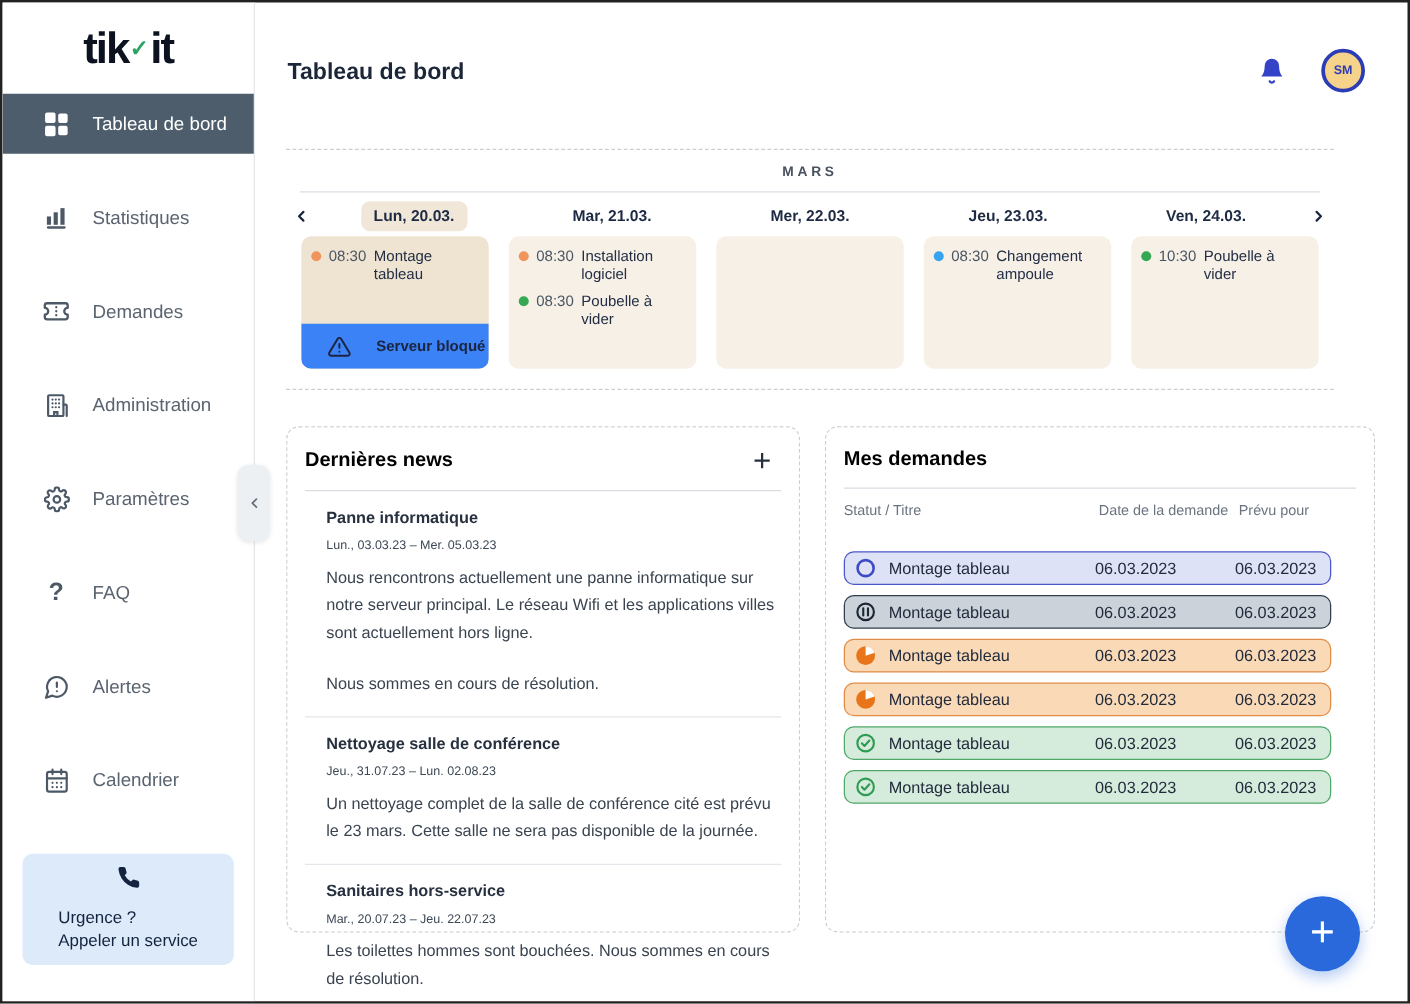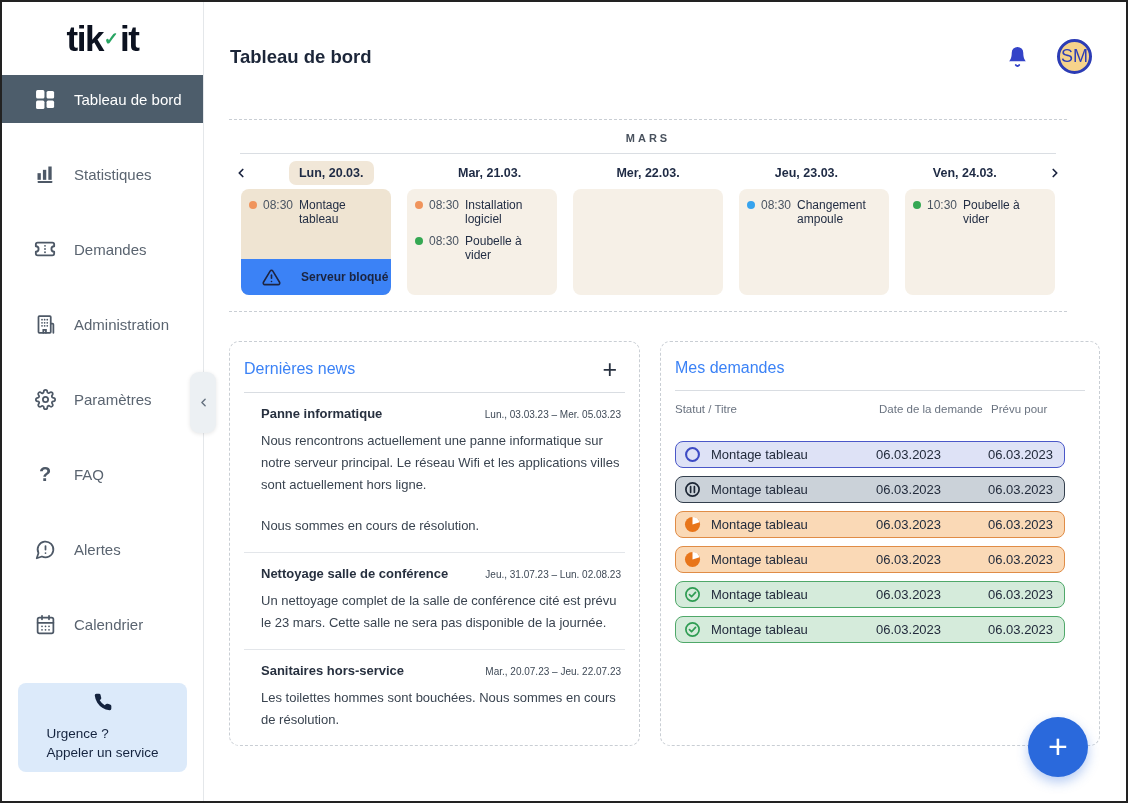--- a/index.html
+++ b/index.html
@@ -21,21 +21,21 @@
   .emergency { margin:0 16px 29px; background:#DCEAFA; border-radius:8px; padding:9px 14px; display:flex; gap:13px; align-items:center; color:#14233E; font-size:13.5px; font-weight:500; line-height:1.4; cursor:pointer;flex-direction:column; }
   .emergency .ico { color:#14233E; flex:none; display:flex; }
   .collapse-handle { position:absolute; right:-13px; top:370px; width:26px; height:61px; background:#ECF0F3; border-radius:9px; display:flex; align-items:center; justify-content:center; color:#64707e; z-index:5; box-shadow:0 1px 4px rgba(0,0,0,0.10); cursor:pointer; }
 
   
   .main { flex:1; position:relative; display:flex; flex-direction:column; }
   .header { height:117px; display:flex; align-items:flex-start; justify-content:space-between; padding:44px 38px 0 26px; }
   .header-title { font-size:18.5px; font-weight:700; color:#1C2639; }
   .header-right { display:flex; align-items:center; gap:28px; margin-top:-7px; }
   .bell { color:#3443C8; cursor:pointer; display:flex; }
-  .avatar { width:35px; height:35px; border-radius:50%; background:#F6D38B; border:3px solid #2C3CB5; color:#2C3CB5; font-weight:400; font-size:18px; display:flex; align-items:center; justify-content:center; cursor:pointer; }
+  .avatar { width:35px; height:35px; border-radius:50%; background:#F6D38B; border:3px solid #2C3CB5; color:#2C3CB5; font-weight:700; font-size:10px; display:flex; align-items:center; justify-content:center; cursor:pointer; }
 
   
   .calendar { margin-left:25px; width:838px; border-top:1.5px dashed #c9ced4; border-bottom:1.5px dashed #c9ced4; padding:12px 0 16px; }
   .cal-month { text-align:center; font-size:11px; font-weight:700; letter-spacing:3px; color:#49525E; padding-bottom:9px; border-bottom:1px solid #DADEE3; margin:0 11px; }
   .cal-days { display:flex; align-items:center; margin-top:12px; padding:0 1px; }
   .cal-chevron { width:22px; display:flex; justify-content:center; color:#1B2440; cursor:pointer; flex:none; }
   .day-col { flex:1; text-align:center; font-size:12.5px; font-weight:700; color:#1E2A44; }
   .day-pill { background:#F1E7D8; padding:5px 10px; border-radius:7px; }
   .cal-cards { display:flex; gap:16px; margin:9px 12px 0; }
   .day-card { flex:1; height:106px; background:#F6F0E7; border-radius:8px; position:relative; padding:9px 8px; overflow:hidden; }
@@ -47,26 +47,26 @@
   .event .etitle { color:#232E44; font-weight:500; }
   .day-alert { position:absolute; left:0; right:0; bottom:0; height:36px; background:#3b82f6; display:flex; align-items:center; gap:20px; padding-left:21px; color:#1B2440; font-size:12px; font-weight:700; }
   .day-alert .ico { display:flex; color:#1d2440; }
 
   
   .panels { display:flex; gap:20px; margin:29px 30px 0 25px; }
   .panel { background:#fff; border:1.5px dashed #c9ced4; border-radius:10px; height:405px; padding:0 14px; }
   .panel.news { width:411px; }
   .panel.requests { width:440px; }
   .panel-head { display:flex; justify-content:space-between; align-items:center; padding:17px 0 13px; border-bottom:1px solid #D9DDE2; }
-  .panel-title { font-size:16px; font-weight:400; color:#3b82f6; }
+  .panel-title { font-size:16px; font-weight:700; color:#000000; }
   .plus-btn { font-size:25px; font-weight:400; color:#27303F; cursor:pointer; line-height:0.8; padding-right:8px; }
 
   .news-item { padding:13px 4px 15px 17px; border-bottom:1px solid #E3E6EA; }
   .news-item:last-child { border-bottom:none; }
-  .news-item-head { display:flex; justify-content:space-between; align-items:baseline; gap:10px; }
+  .news-item-head { display:flex; justify-content:space-between; align-items:baseline; gap:10px;flex-direction:column; }
   .news-item-title { font-size:13px; font-weight:700; color:#27303F; white-space:nowrap; }
   .news-item-dates { font-size:10px; color:#3E4956; white-space:nowrap; }
   .news-item p { margin:9px 0 0; font-size:13px; color:#3A4450; line-height:1.68; max-width:362px; }
   .news-item p + p { margin-top:20px; }
 
   .req-cols { display:grid; grid-template-columns:1fr 112px 74px; padding:12px 20px 26px 0; font-size:11.5px; color:#6A7380; }
   .req-rows { padding-right:20px; }
   .req-row { display:grid; grid-template-columns:1fr 112px 74px; align-items:center; height:27px; border-radius:8px; border:1.5px solid; margin-bottom:8px; padding:0 2px 0 8px; font-size:13px; color:#222B3C; cursor:pointer; }
   .req-name { display:flex; align-items:center; gap:10px; font-weight:500; }
   .req-row .ico { display:flex; flex:none; }

